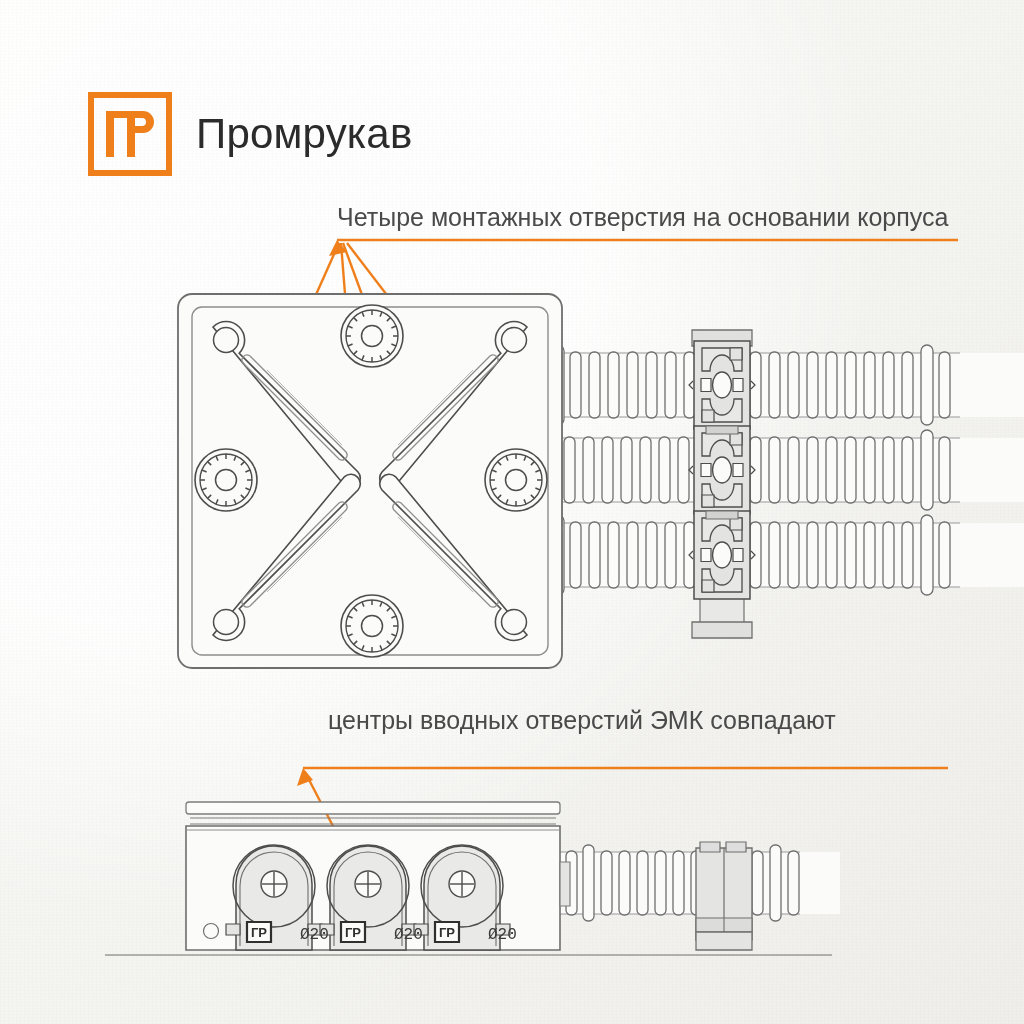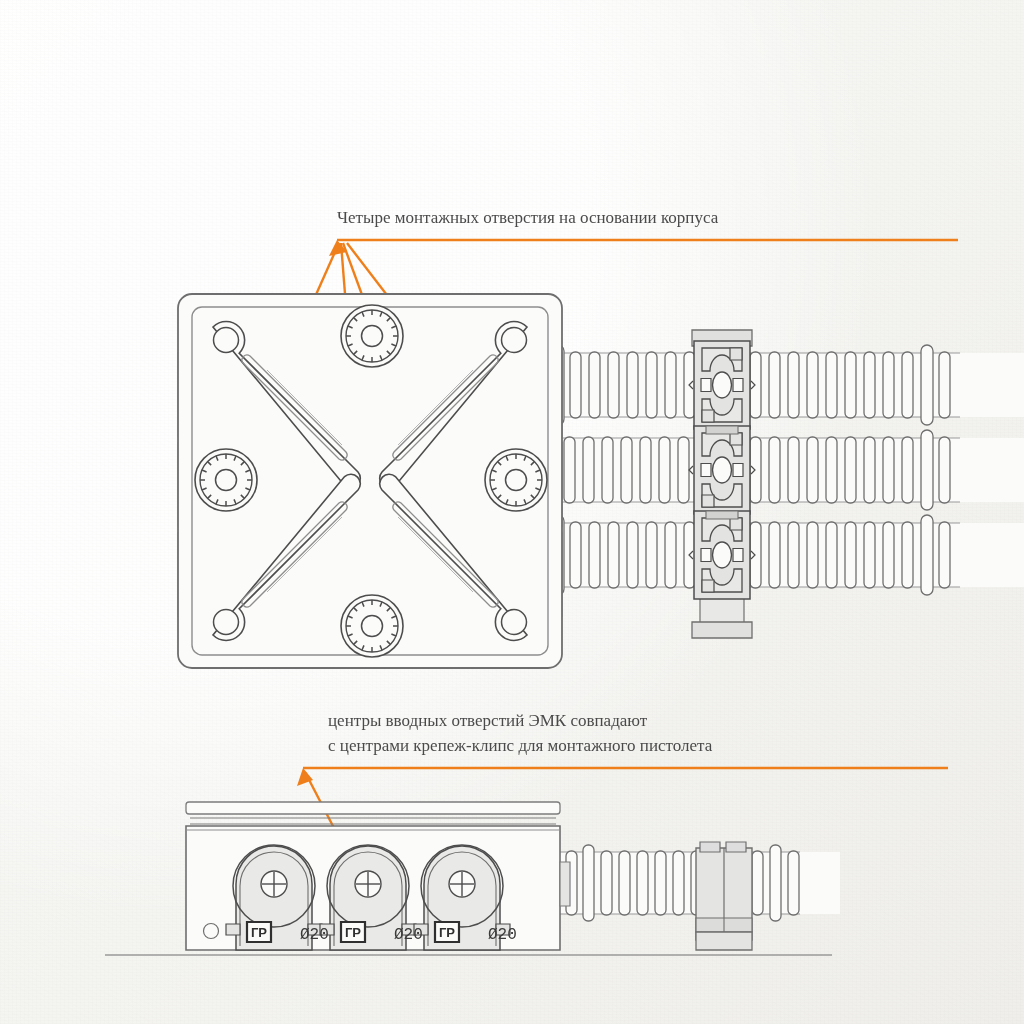--- a/index.html
+++ b/index.html
@@ -35,43 +35,54 @@
   #logo-mark svg{display:block;}
   #brand-name{
     font-size:42px;color:#2b2b2b;letter-spacing:.2px;
     font-family:"Liberation Sans", sans-serif;font-weight:400;
     white-space:nowrap;
   }
 
   
   .anno{position:absolute;}
   .anno-text{
-    font-size:17px;color:#4a4a4a;white-space:nowrap;line-height:25px;
-    font-family:Liberation Serif, serif;font-weight:400;
+    font-size:25px;color:#4a4a4a;white-space:nowrap;line-height:25px;
+    font-family:Liberation Sans, sans-serif;font-weight:400;
   }
   #anno-1{left:337px;top:205px;}
   #anno-2{left:328px;top:708px;}
 
   svg.layer{position:absolute;left:0;top:0;width:1024px;height:1024px;overflow:visible;}
   svg.layer *{vector-effect:non-scaling-stroke;}
 </style>
 </head>
 <body>
 
 <div id="stage">
   <div id="grain"></div>
 
+  <div id="logo-block">
+    <div id="logo-mark">
+      <svg width="54" height="54" viewBox="0 0 54 54" aria-hidden="true">
+
+        <path d="M3 4 H24 V11 H11 V50 H3 Z" fill="#ef7f1a"></path>
+
+        <path d="M24 4 H40 a11 11 0 0 1 0 22 H32 V50 H24 Z
+                 M32 11 V19 H39 a4 4 0 0 0 0 -8 Z" fill="#ef7f1a"></path>
+      </svg>
+    </div>
+    <div id="brand-name">Промрукав</div>
+  </div>
 
   <div class="anno" id="anno-1">
     <div class="anno-text">Четыре монтажных отверстия на основании корпуса</div>
   </div>
 
   <div class="anno" id="anno-2">
     <div class="anno-text">центры вводных отверстий ЭМК совпадают</div>
-    <div class="anno-text">с центрами крепеж-клипс для монтажного пистолета</div>
   </div>
 
   <svg class="layer" viewBox="0 0 1024 1024">
     <defs>
       <g id="knockout">
         <circle cx="0" cy="0" r="31" fill="#fbfbfa" stroke="#4d4d4d" stroke-width="1.6"></circle>
         <circle cx="0" cy="0" r="26" fill="none" stroke="#4d4d4d" stroke-width="1.4"></circle>
         <circle cx="0" cy="0" r="10.5" fill="#fbfbfa" stroke="#4d4d4d" stroke-width="1.5"></circle>
         <g stroke="#4d4d4d" stroke-width="1.5">
           <line x1="0" y1="-26" x2="0" y2="-21"></line>

